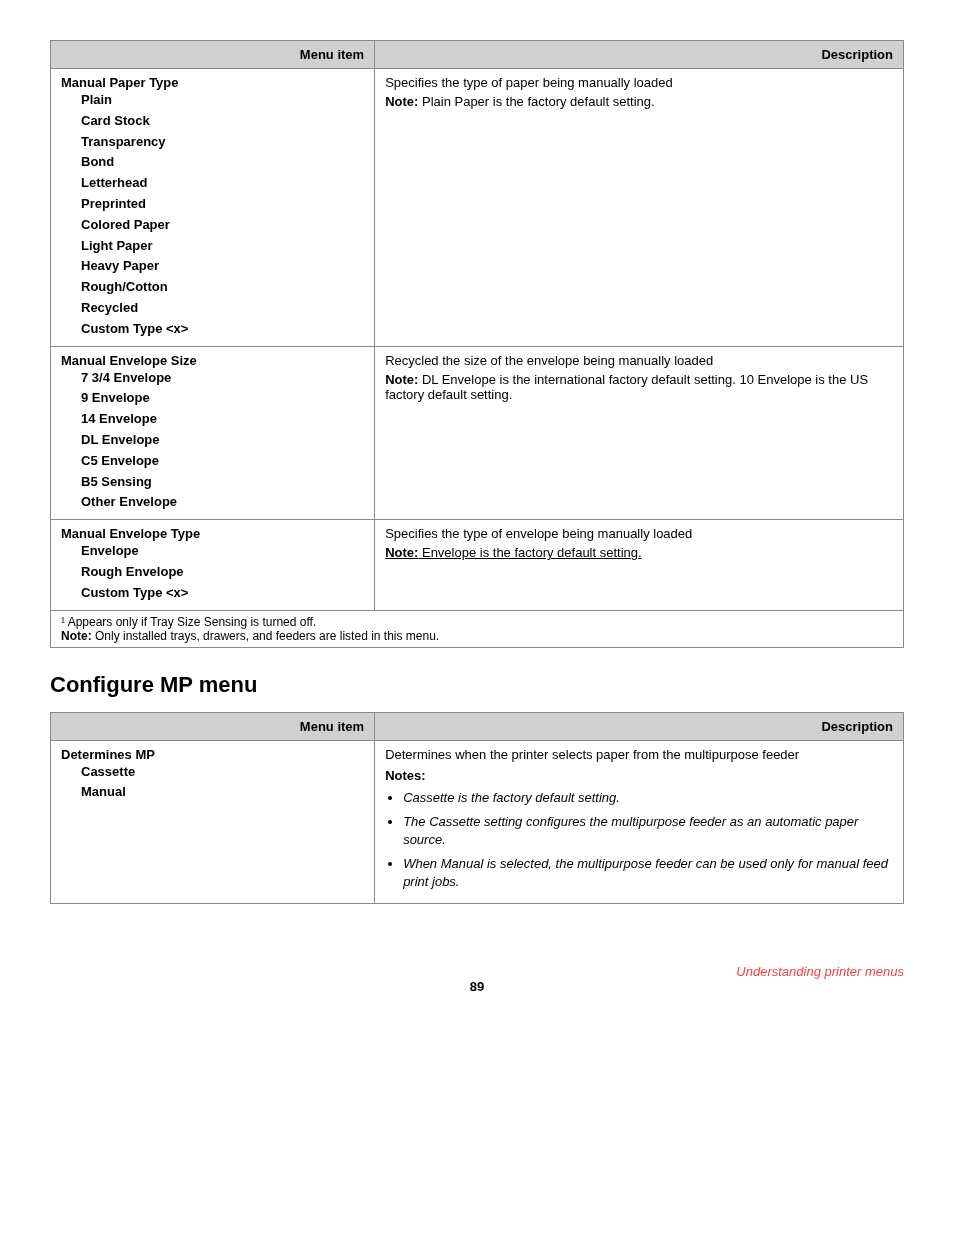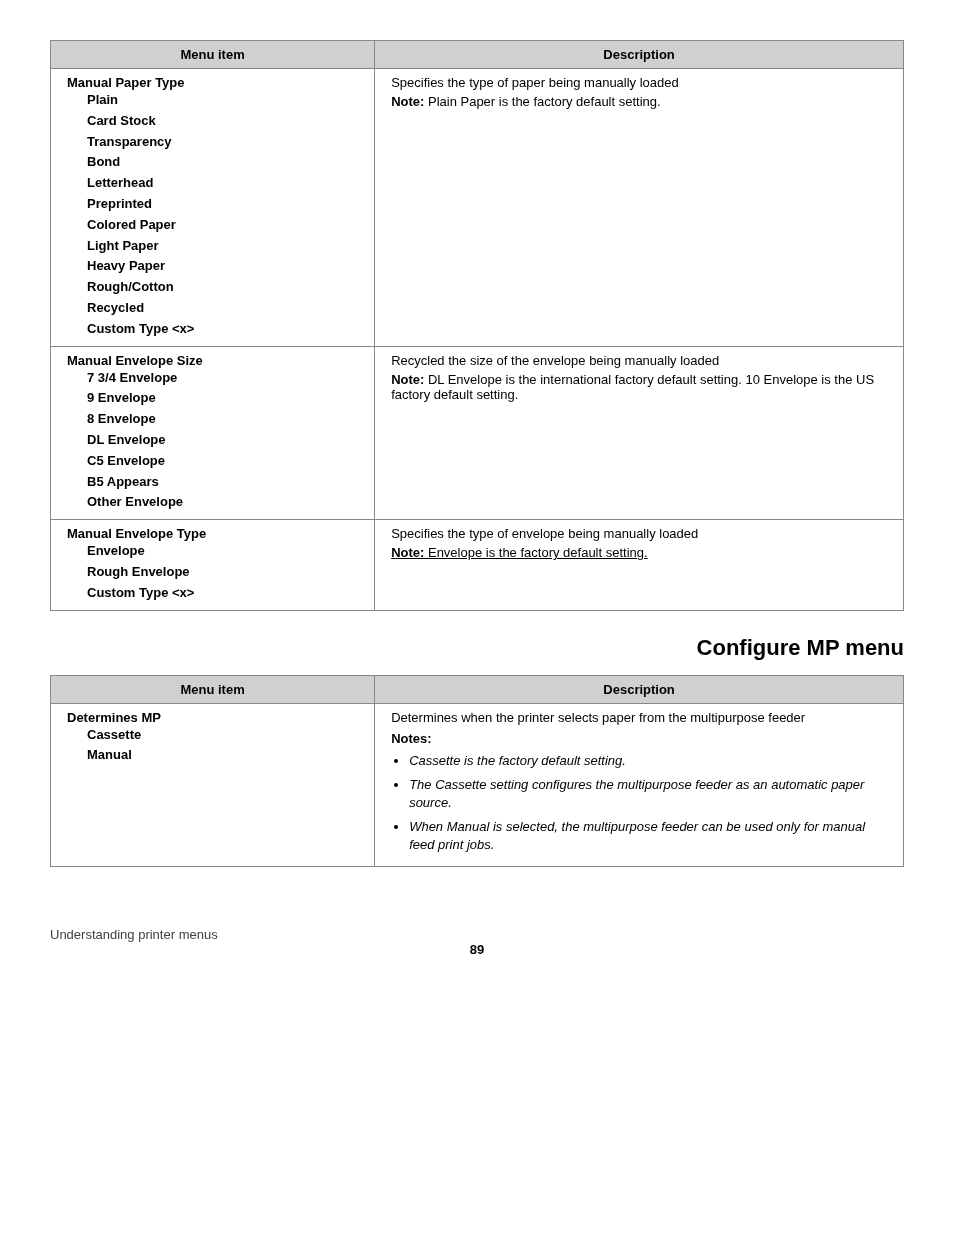--- a/index.html
+++ b/index.html
@@ -16,25 +16,25 @@
       border-collapse: collapse;
       margin-bottom: 10px;
     }
     table, th, td {
       border: 1px solid #888;
     }
     th {
       background: #d0d0d0;
       font-weight: bold;
       padding: 6px 10px;
-      text-align: center;
+      text-align: right;
       font-size: 13px;
     }
     td {
-      padding: 6px 16px;
+      padding: 6px 10px;
       vertical-align: top;
     }
     td.menu-item-col {
       width: 38%;
     }
     td.desc-col {
       width: 62%;
     }
     .menu-main {
       font-weight: bold;
@@ -51,27 +51,27 @@
       text-align: right;
     }
     .footnote-row td {
       font-size: 12px;
       padding: 4px 10px;
     }
     .section-title {
       font-size: 22px;
       font-weight: bold;
       margin: 24px 0 14px 0;
-      text-align: right;
     }
     .footer-text {
-      text-align: left;
+      text-align: right;
       margin-top: 60px;
       font-size: 13px;
-      color: #404040;
+      color: #ef4444;
+      font-style: italic;
     }
     .footer-page {
       text-align: center;
       font-size: 13px;
       font-weight: bold;
     }
     ul.notes-list {
       margin: 6px 0 0 18px;
       font-style: italic;
     }
@@ -108,40 +108,46 @@
           </div></td>
         <td class="desc-col">
           <div>Specifies the type of paper being manually loaded</div>
           <div style="margin-top: 4px;"><span class="note-bold">Note:</span><span> Plain Paper is the factory default setting.</span></div>
         </td>
       </tr>
       <tr>
         <td class="menu-item-col"><span class="menu-main">Manual Envelope Size</span><div class="menu-sub">
             <div>7 3/4 Envelope</div>
             <div>9 Envelope</div>
-            <div>8 Envelope</div>
+            <div>14 Envelope</div>
             <div>DL Envelope</div>
             <div>C5 Envelope</div>
-            <div>B5 Appears</div>
+            <div>B5 Sensing</div>
             <div>Other Envelope</div>
           </div></td>
         <td class="desc-col">
           <div>Recycled the size of the envelope being manually loaded</div>
           <div style="margin-top: 4px;"><span class="note-bold">Note:</span><span> DL Envelope is the international factory default setting. 10 Envelope is the US factory default setting.</span></div>
         </td>
       </tr>
       <tr>
         <td class="menu-item-col"><span class="menu-main">Manual Envelope Type</span><div class="menu-sub">
             <div>Envelope</div>
             <div>Rough Envelope</div>
             <div>Custom Type &lt;x&gt;</div>
           </div></td>
         <td class="desc-col">
           <div>Specifies the type of envelope being manually loaded</div>
           <div style="margin-top: 4px; text-decoration: underline;"><span class="note-bold">Note:</span><span> Envelope is the factory default setting.</span></div>
+        </td>
+      </tr>
+      <tr class="footnote-row">
+        <td colspan="2">
+          <div>¹ Appears only if Tray Size Sensing is turned off.</div>
+          <div><span class="note-bold">Note:</span><span> Only installed trays, drawers, and feeders are listed in this menu.</span></div>
         </td>
       </tr>
     </tbody>
 </table>
 
 <div class="section-title">Configure MP menu</div>
 
 <table>
   <thead>
     <tr>

